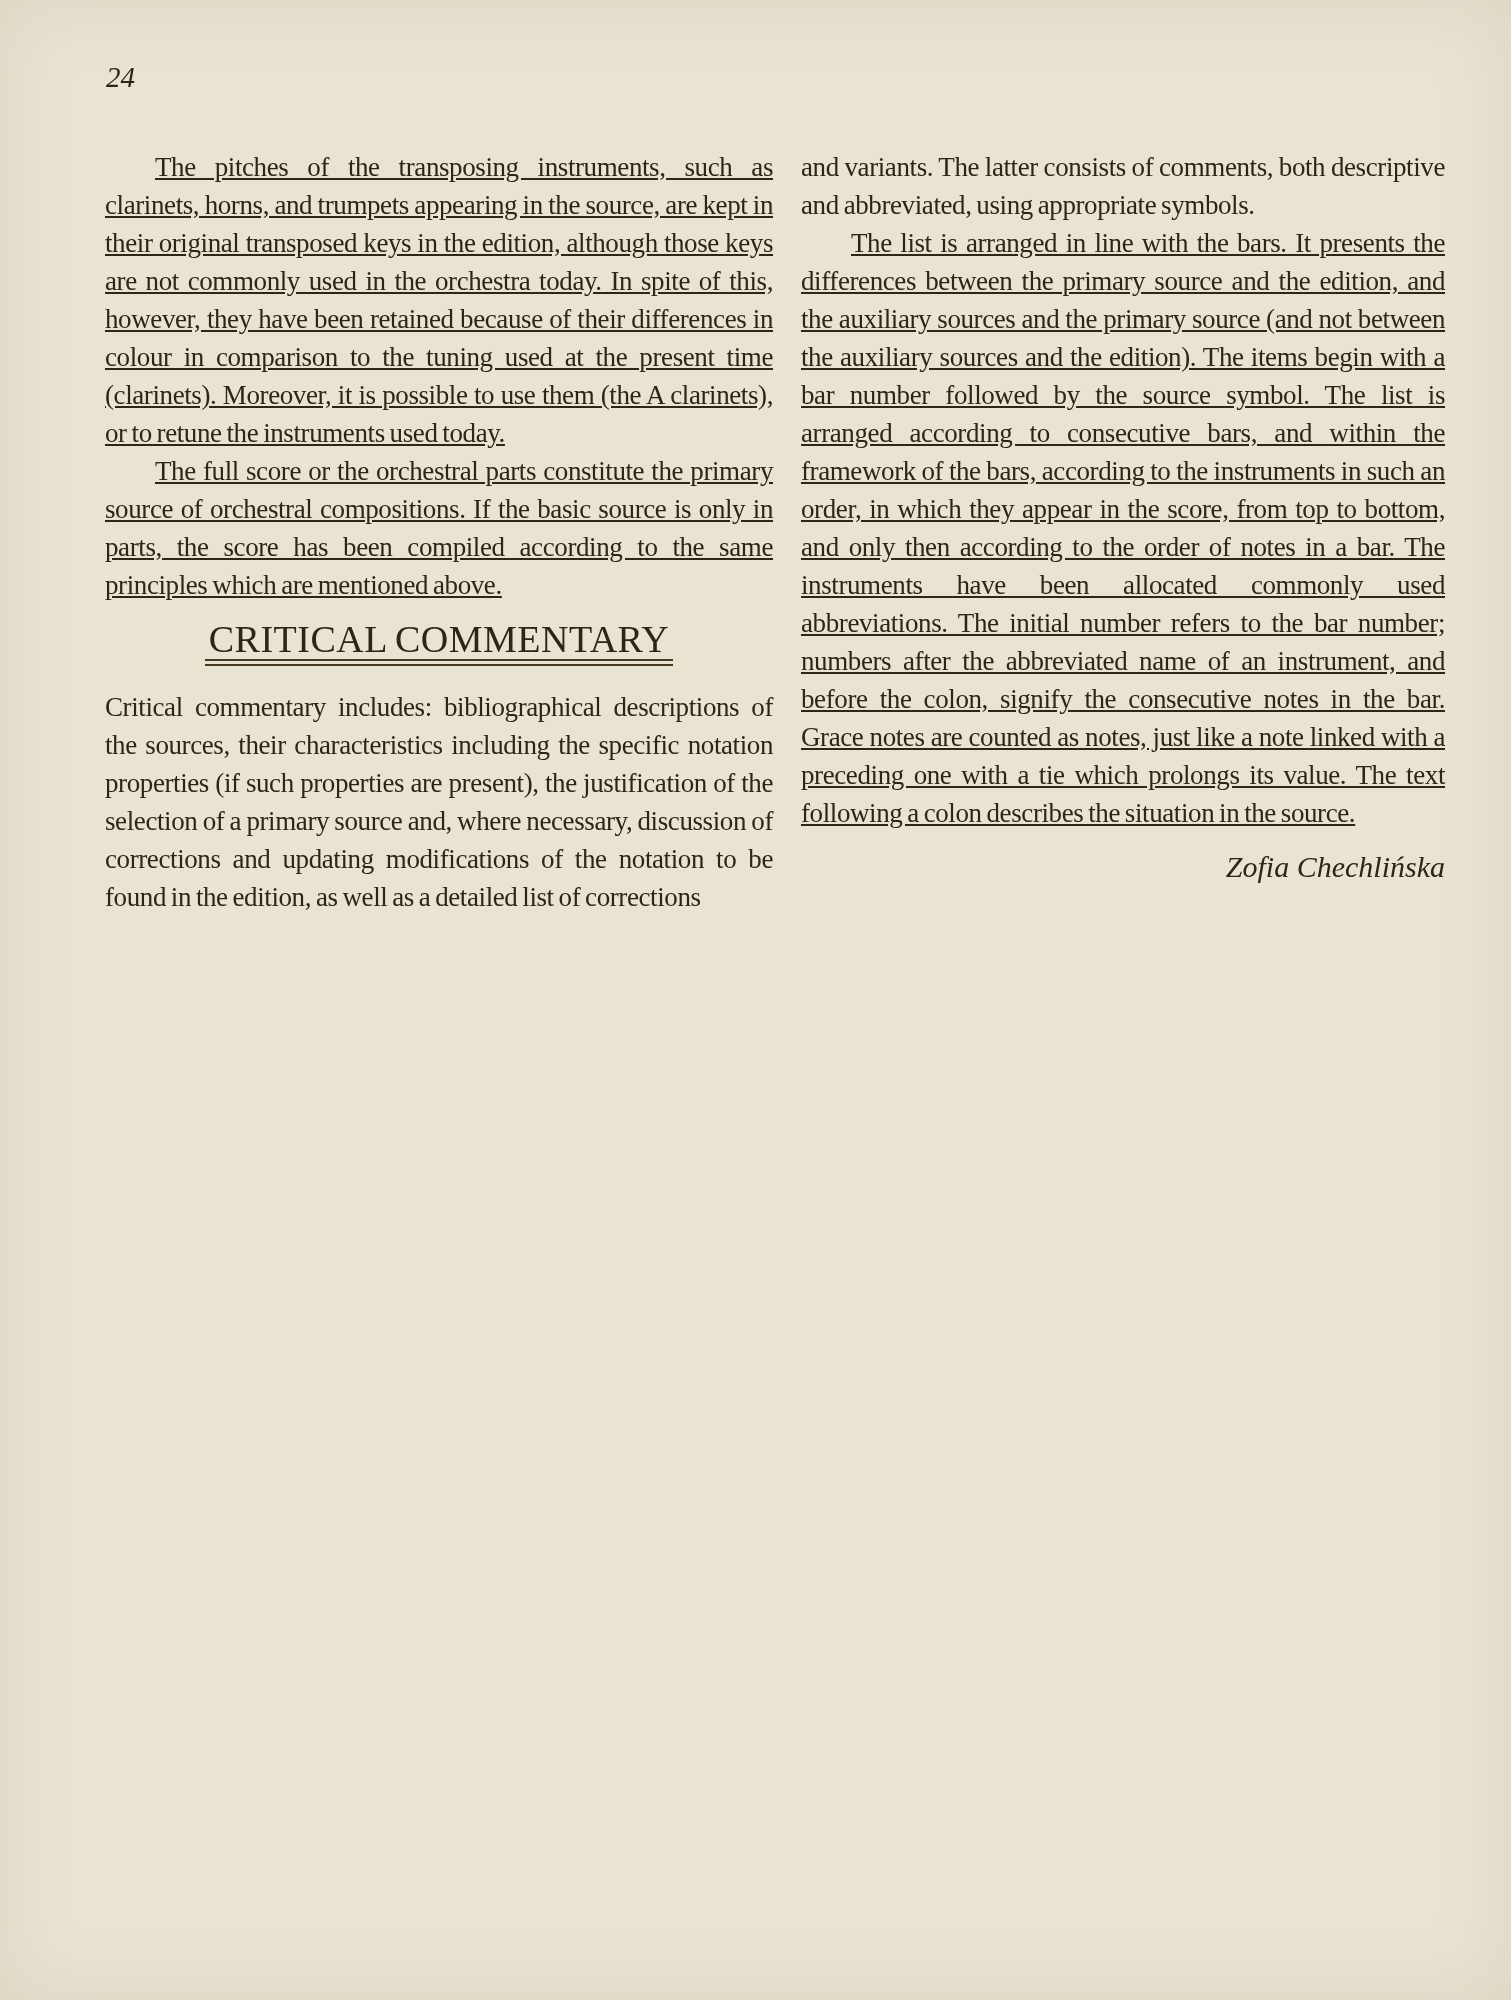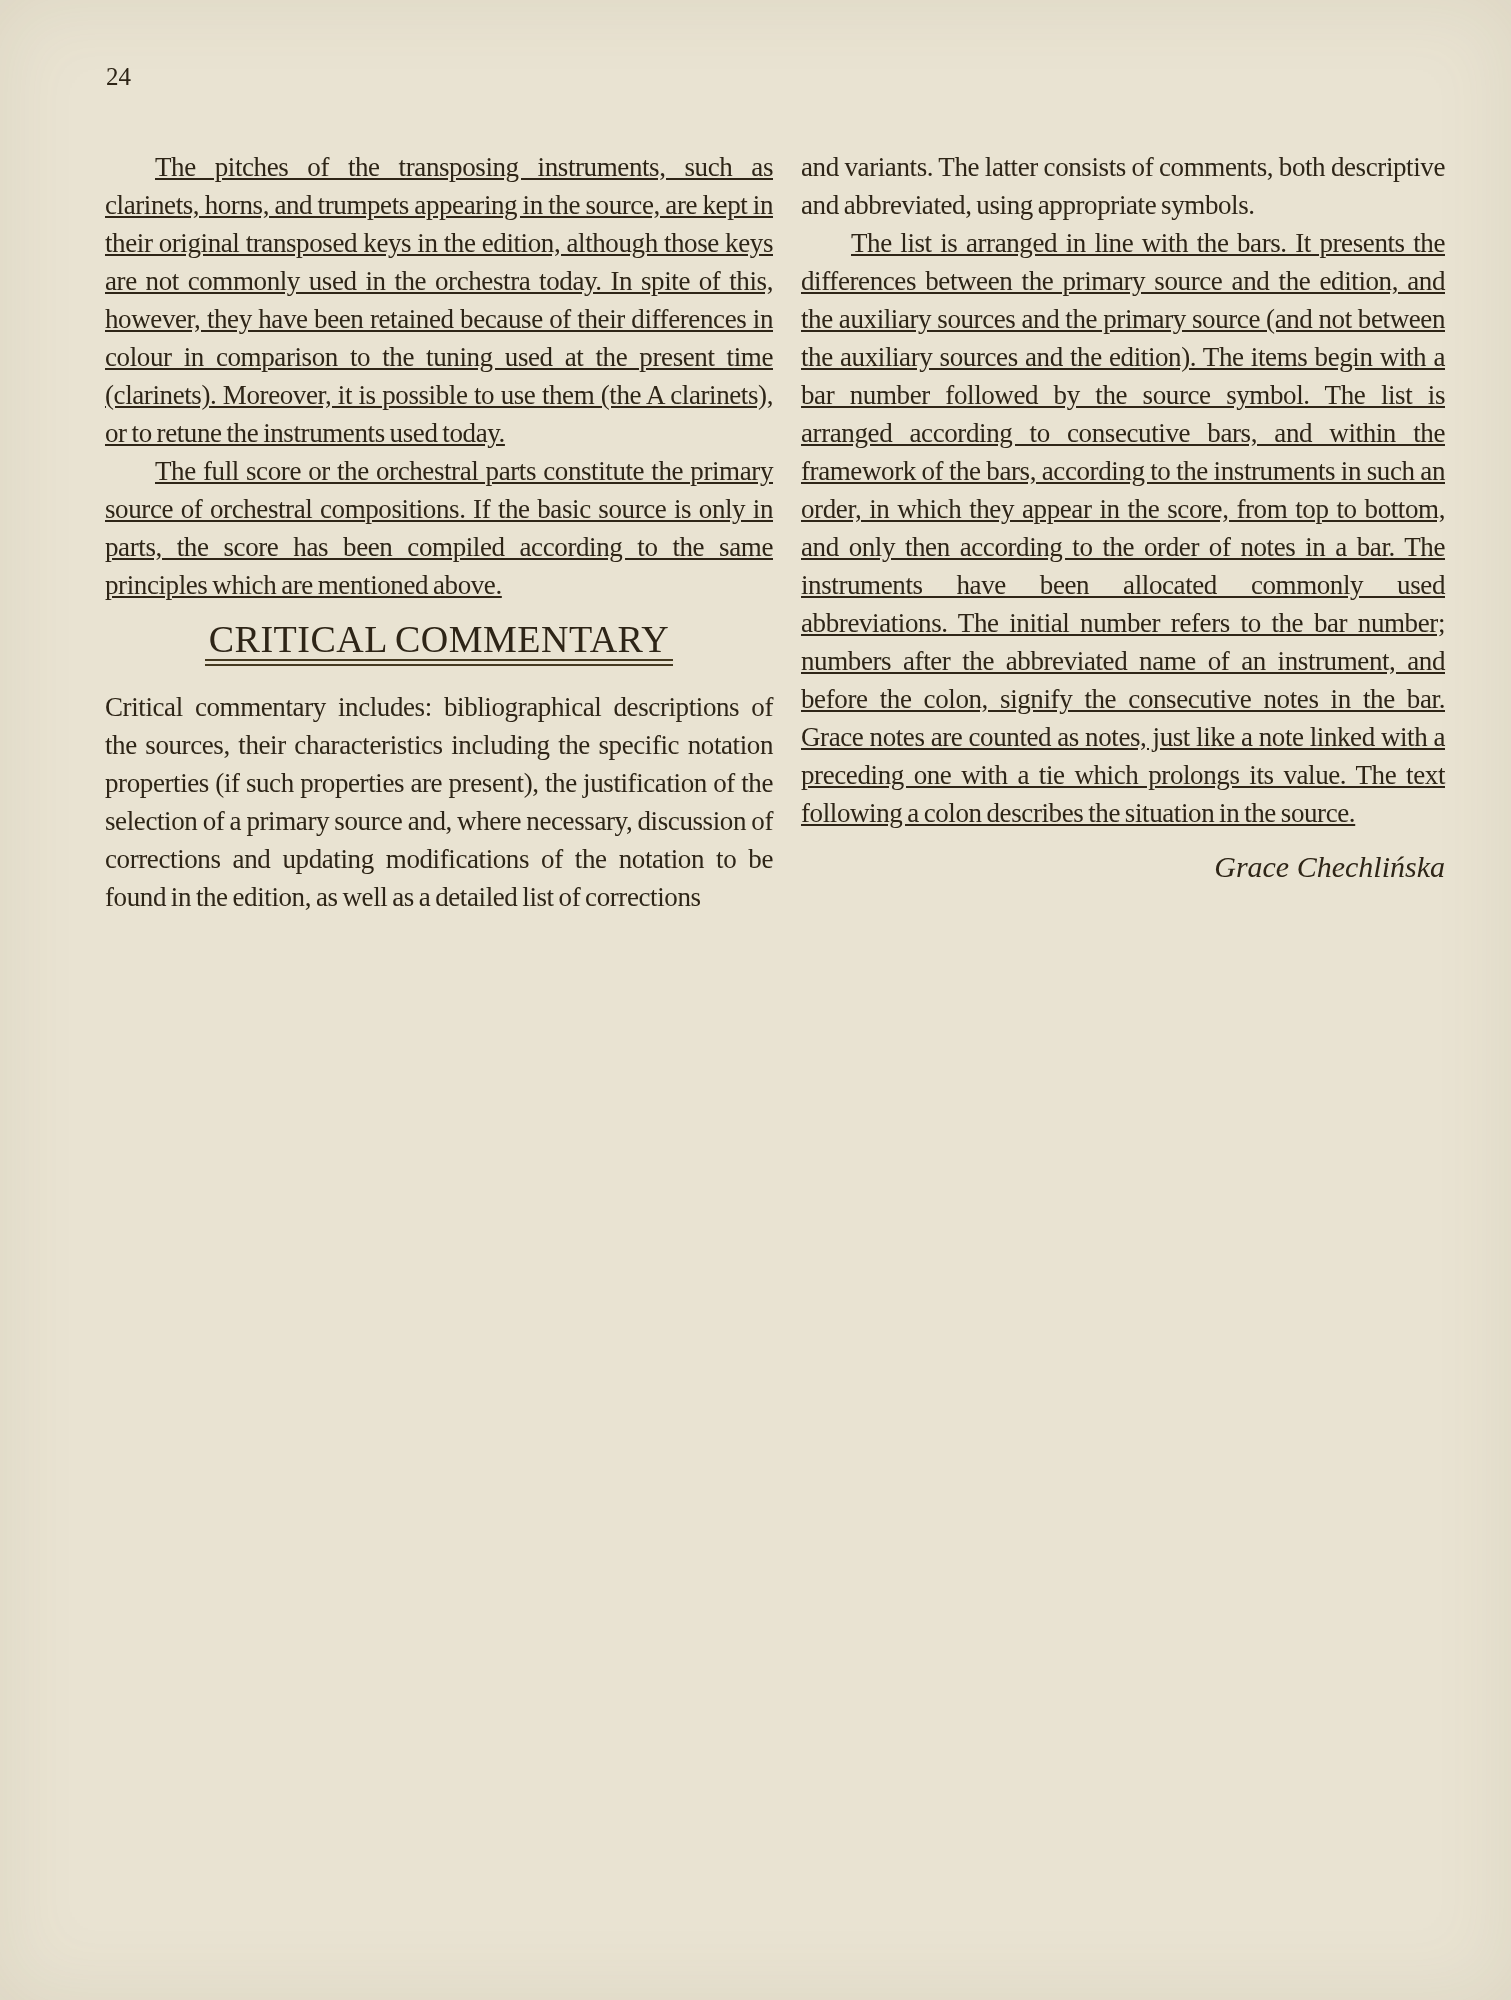--- a/index.html
+++ b/index.html
@@ -15,23 +15,24 @@
   .page {
     position: absolute;
     inset: 0;
     background: #e9e3d2;
     box-shadow: inset 0 0 80px rgba(110, 95, 60, 0.10);
   }
   .page-number {
     position: absolute;
     left: 106px;
     top: 58px;
-    font-size: 25px;
+    font-size: 29px;
     line-height: 38px;
     color: #2e2517;
+    font-style: italic;
   }
   .col {
     position: absolute;
     top: 148px;
     font-size: 27px;
     line-height: 38px;
     letter-spacing: -0.4px;
     word-spacing: -1.5px;
     text-align: justify;
     hyphens: none;
@@ -76,16 +77,16 @@
     <p class="para indent">The full score or the orchestral parts constitute the primary source of orchestral compositions. If the basic source is only in parts, the score has been compiled according to the same principles which are mentioned above.</p>
     <h2 class="heading">
       <span class="heading-text">CRITICAL COMMENTARY</span>
     </h2>
     <p class="para">Critical commentary includes: bibliographical descriptions of the sources, their characteristics including the specific notation properties (if such properties are present), the justification of the selection of a primary source and, where necessary, discussion of corrections and updating modifications of the notation to be found in the edition, as well as a detailed list of corrections</p>
   </div>
 
   <div class="col col-right">
     <p class="para">and variants. The latter consists of comments, both descriptive and abbreviated, using appropriate symbols.</p>
     <p class="para indent">The list is arranged in line with the bars. It presents the differences between the primary source and the edition, and the auxiliary sources and the primary source (and not between the auxiliary sources and the edition). The items begin with a bar number followed by the source symbol. The list is arranged according to consecutive bars, and within the framework of the bars, according to the instruments in such an order, in which they appear in the score, from top to bottom, and only then according to the order of notes in a bar. The instruments have been allocated commonly used abbreviations. The initial number refers to the bar number; numbers after the abbreviated name of an instrument, and before the colon, signify the consecutive notes in the bar. Grace notes are counted as notes, just like a note linked with a preceding one with a tie which prolongs its value. The text following a colon describes the situation in the source.</p>
-    <div class="signature">Grace Chechlińska</div>
+    <div class="signature">Zofia Chechlińska</div>
   </div>
 
 </div>
 
 </body></html>

